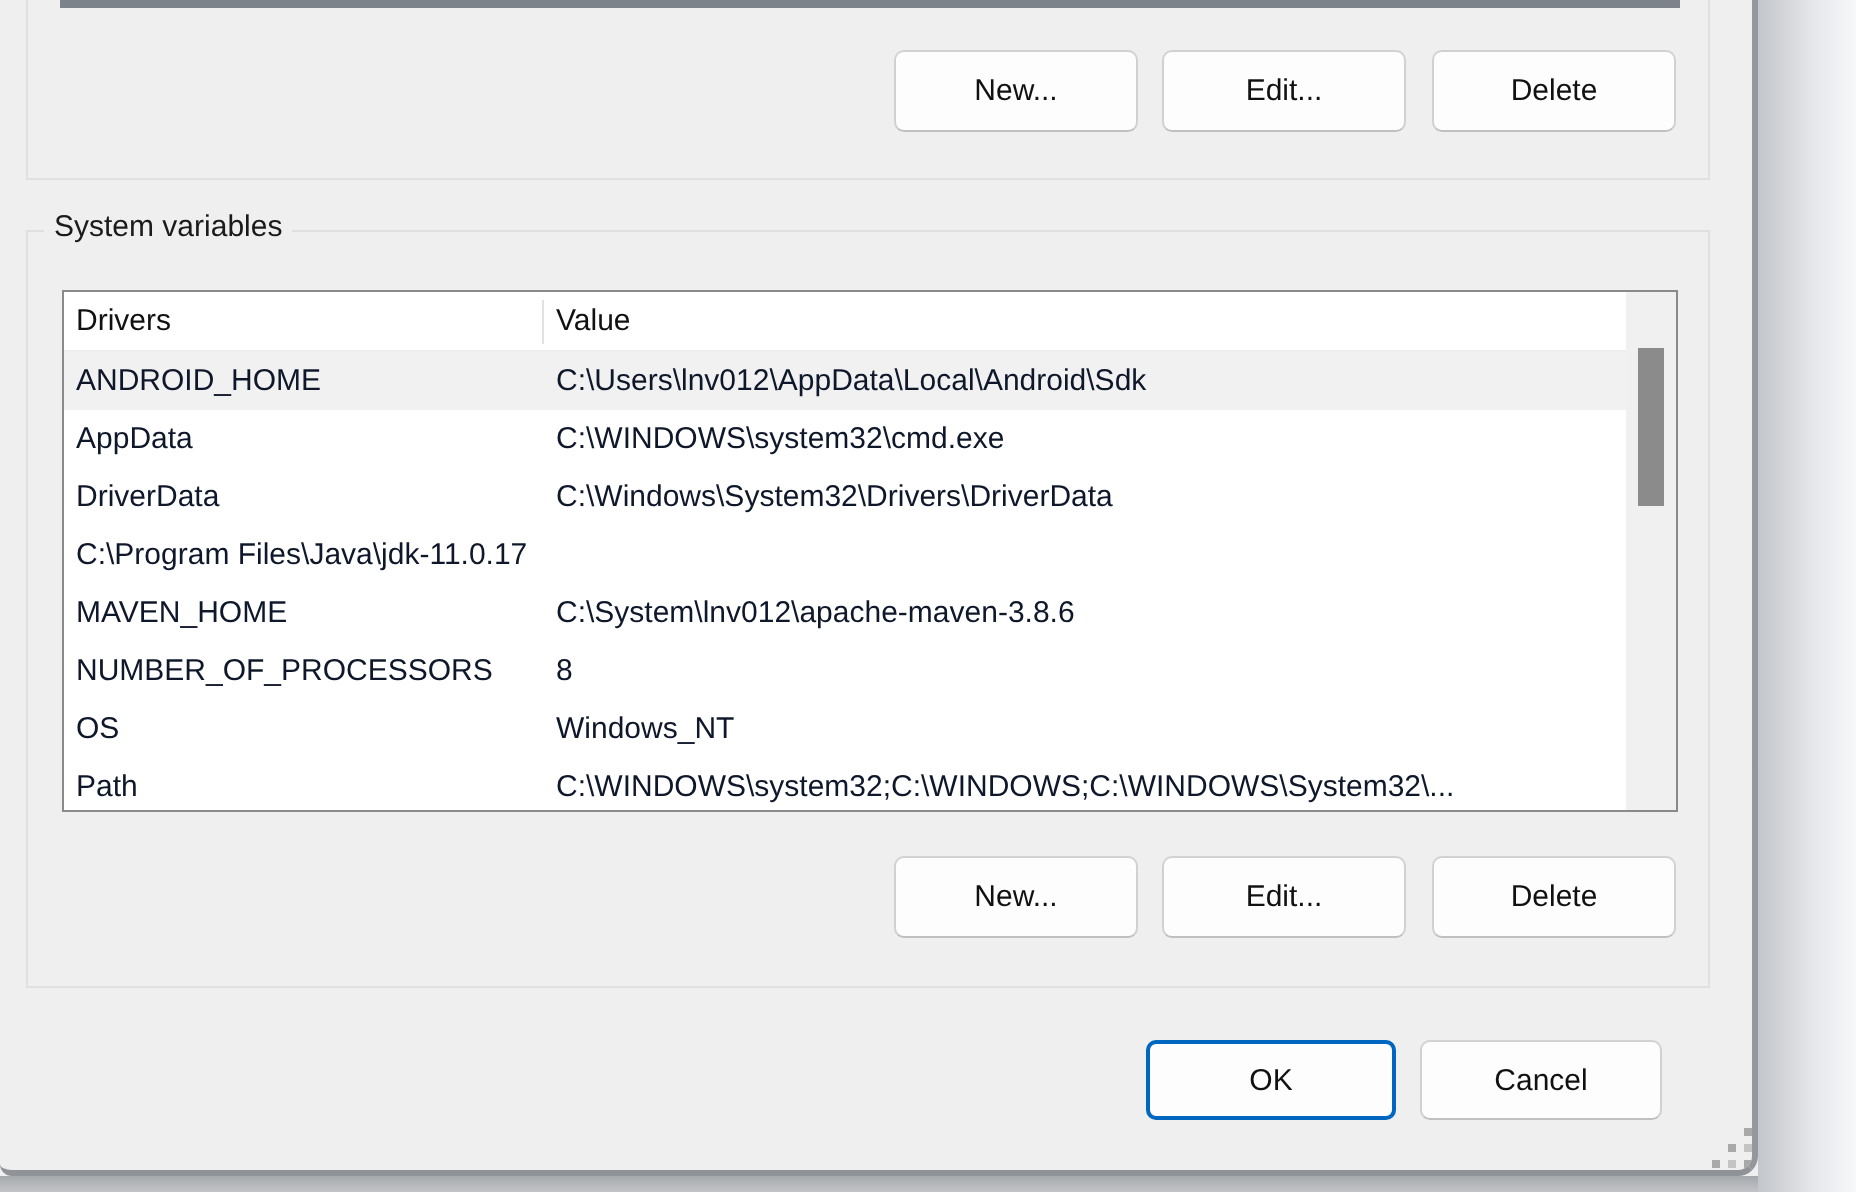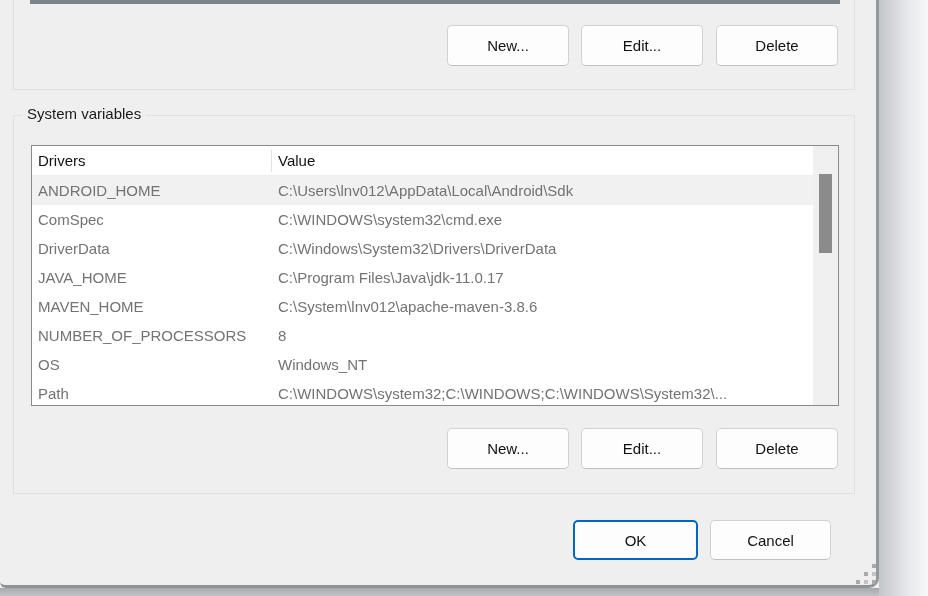--- a/index.html
+++ b/index.html
@@ -85,21 +85,21 @@
     font-size: 15px; color: #111;
   }
   .lv-header .col-var {
     width: 240px; padding-left: 6px; border-right: 1px solid #e2e2e2;
     height: 22px; display: flex; align-items: center;
   }
   .lv-header .col-val { flex: 1; padding-left: 6px; }
   .lv-rows { position: absolute; left: 0; top: 30px; width: 781px; }
   .lv-row {
     height: 29px; display: flex; align-items: center;
-    font-size: 15px; color: #737373; white-space: nowrap;
+    font-size: 15px; color: #0f172a; white-space: nowrap;
   }
   .lv-row.selected { background: #f1f1f1; }
   .lv-row .c-var { width: 240px; padding-left: 6px; overflow: hidden; flex: none; }
   .lv-row .c-val { flex: 1; padding-left: 6px; overflow: hidden; }
 
   .lv-scrollbar {
     position: absolute; top: 0; right: 0; width: 25px; height: 259px;
     background: #f0f0f0;
   }
   .lv-thumb {
@@ -140,29 +140,28 @@
         <div class="col-var">Drivers</div>
         <div class="col-val">Value</div>
       </div>
 
       <div class="lv-rows">
         <div class="lv-row selected">
           <div class="c-var">ANDROID_HOME</div>
           <div class="c-val">C:\Users\lnv012\AppData\Local\Android\Sdk</div>
         </div>
         <div class="lv-row">
-          <div class="c-var">ComSpec</div>
+          <div class="c-var">AppData</div>
           <div class="c-val">C:\WINDOWS\system32\cmd.exe</div>
         </div>
         <div class="lv-row">
           <div class="c-var">DriverData</div>
           <div class="c-val">C:\Windows\System32\Drivers\DriverData</div>
         </div>
         <div class="lv-row">
-          <div class="c-var">JAVA_HOME</div>
           <div class="c-val">C:\Program Files\Java\jdk-11.0.17</div>
         </div>
         <div class="lv-row">
           <div class="c-var">MAVEN_HOME</div>
           <div class="c-val">C:\System\lnv012\apache-maven-3.8.6</div>
         </div>
         <div class="lv-row">
           <div class="c-var">NUMBER_OF_PROCESSORS</div>
           <div class="c-val">8</div>
         </div>

